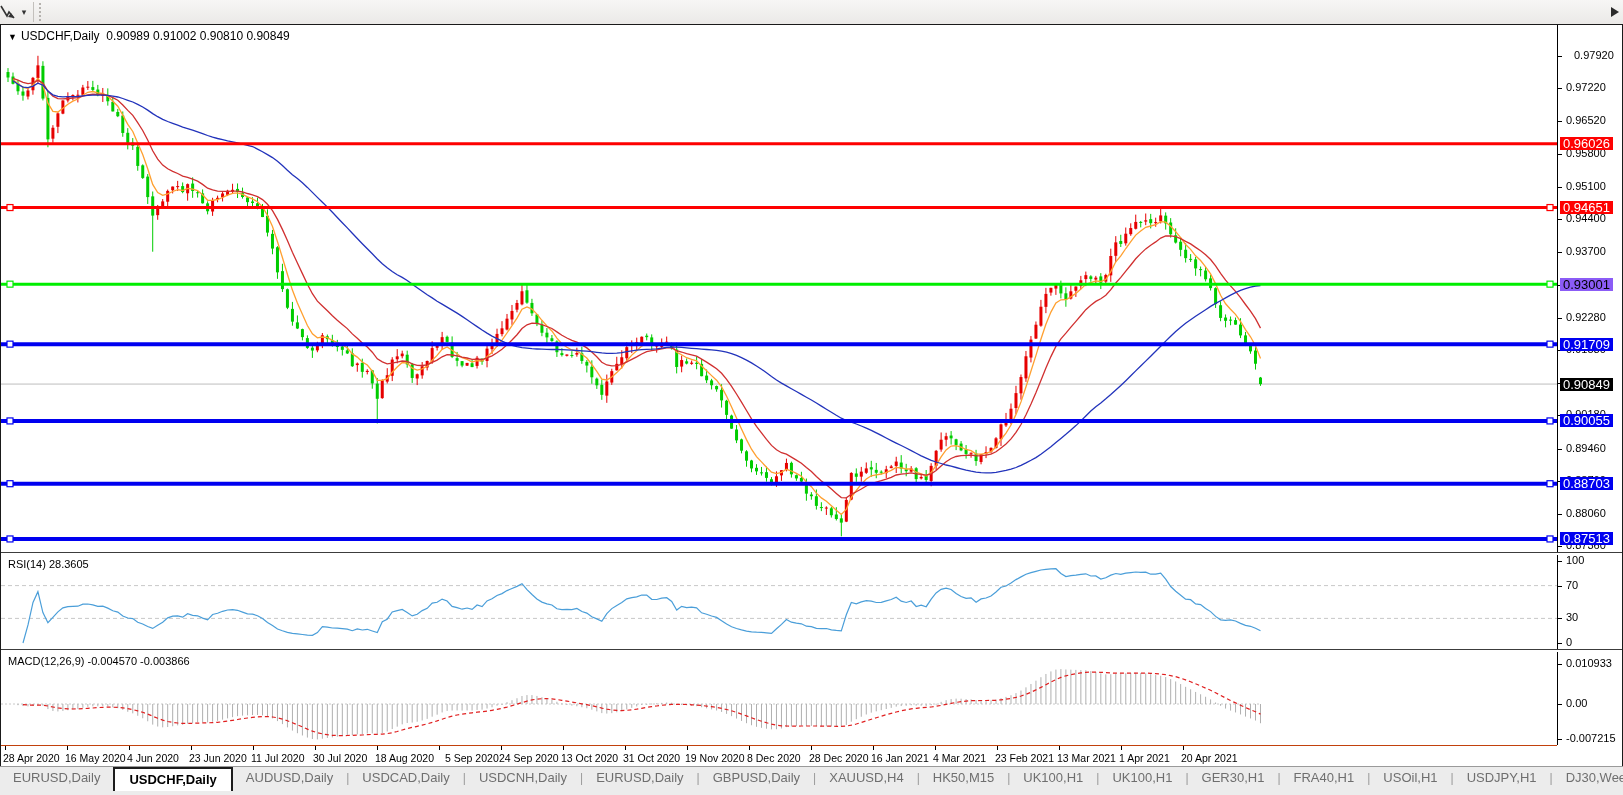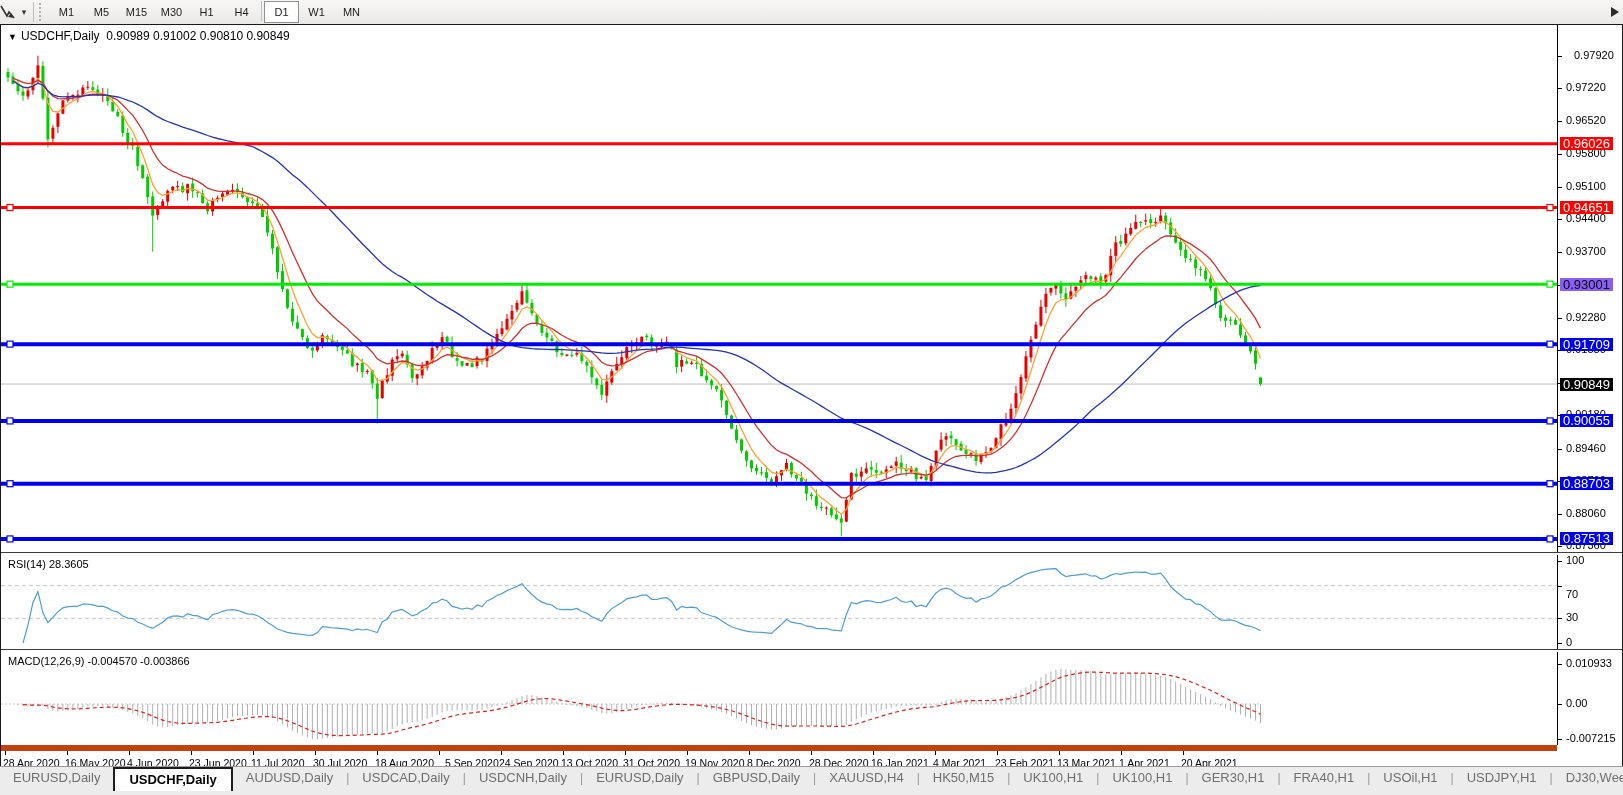--- a/index.html
+++ b/index.html
@@ -52,32 +52,20 @@
 <div id="toolbar">
   <div class="tool-icon">
     <svg width="16" height="14" viewBox="0 0 16 14">
       <path d="M2 1 L8 11 L10 7 L15 13" stroke="#333" stroke-width="1.6" fill="none"></path>
       <path d="M9 12 L15 13 L12 8 Z" fill="#333"></path>
     </svg>
   </div>
   <div class="tool-caret">▾</div>
   <div class="tb-sep"></div>
   <div class="tb-grip"></div>
-  <div id="tf-buttons" style="display:flex;">
-      <div class="tf-btn">M1</div>
-      <div class="tf-btn">M5</div>
-      <div class="tf-btn">M15</div>
-      <div class="tf-btn">M30</div>
-      <div class="tf-btn">H1</div>
-      <div class="tf-btn">H4</div>
-      <div class="tb-sep"></div>
-      <div class="tf-btn active">D1</div>
-      <div class="tf-btn">W1</div>
-      <div class="tf-btn">MN</div>
-    </div>
   <div id="toolbar-overflow"></div>
 </div>
 
 <div id="chart-window">
 
   <div id="chart-title">
     <span class="mark">▼</span><span>USDCHF,Daily</span>&nbsp;
     <span>0.90989 0.91002 0.90810 0.90849</span>
   </div>
 
@@ -664,21 +652,21 @@
   <svg id="rsi-plot" class="panel" style="top:530px;" width="1556" height="94">
       <line x1="0" y1="30.599999999999998" x2="1556" y2="30.599999999999998" stroke="#c8c8c8" stroke-width="1" stroke-dasharray="4 3"></line>
       <line x1="0" y1="63.4" x2="1556" y2="63.4" stroke="#c8c8c8" stroke-width="1" stroke-dasharray="4 3"></line>
       <polyline points="22.0,88.0 27.0,69.9 32.0,47.4 36.9,36.7 41.9,57.6 46.9,67.7 51.9,62.4 56.9,56.9 61.9,52.8 66.9,51.6 71.9,51.3 76.9,51.2 81.9,49.2 86.8,49.0 91.8,49.9 96.8,51.3 101.8,51.2 106.8,53.1 111.8,55.8 116.8,57.1 121.8,61.0 126.8,63.0 131.8,63.6 136.7,67.2 141.7,69.0 146.7,71.5 151.7,73.4 156.7,70.3 161.7,67.2 166.7,62.9 171.7,61.1 176.7,60.9 181.7,62.2 186.6,58.7 191.6,60.3 196.6,60.8 201.6,63.1 206.6,64.8 211.6,59.5 216.6,58.3 221.6,56.3 226.6,55.0 231.6,54.6 236.5,55.3 241.5,57.1 246.5,58.8 251.5,59.1 256.5,60.7 261.5,63.6 266.5,67.5 271.5,70.6 276.5,74.0 281.4,75.8 286.4,77.4 291.4,78.4 296.4,78.9 301.4,79.5 306.4,80.1 311.4,80.3 316.4,77.6 321.4,71.7 326.4,72.2 331.4,73.0 336.3,73.2 341.3,73.6 346.3,74.1 351.3,75.7 356.3,73.9 361.3,75.0 366.3,74.3 371.3,76.0 376.3,77.6 381.3,66.8 386.2,64.2 391.2,57.0 396.2,55.7 401.2,54.5 406.2,57.6 411.2,60.9 416.2,59.2 421.2,55.6 426.2,53.3 431.2,48.1 436.1,47.3 441.1,44.1 446.1,46.0 451.1,51.4 456.1,52.7 461.1,54.2 466.1,53.0 471.1,54.4 476.1,50.0 481.1,51.6 486.0,45.9 491.0,43.8 496.0,40.5 501.0,38.6 506.0,35.6 511.0,33.5 516.0,31.4 521.0,28.7 526.0,34.6 531.0,39.5 535.9,43.9 540.9,47.1 545.9,48.8 550.9,50.0 555.9,53.8 560.9,54.7 565.9,54.4 570.9,54.7 575.9,53.5 580.9,56.5 585.8,58.1 590.8,61.8 595.8,63.9 600.8,66.3 605.8,58.6 610.8,53.6 615.8,50.4 620.8,47.6 625.8,43.8 630.8,42.6 635.7,41.9 640.7,40.0 645.7,40.1 650.7,44.3 655.7,44.5 660.7,43.2 665.7,42.7 670.7,46.5 675.7,55.0 680.6,51.3 685.6,52.7 690.6,52.2 695.6,52.8 700.6,57.8 705.6,59.3 710.6,61.0 715.6,62.4 720.6,65.7 725.6,69.1 730.6,71.7 735.5,73.5 740.5,74.9 745.5,76.1 750.5,76.9 755.5,77.2 760.5,77.3 765.5,77.9 770.5,78.4 775.5,73.8 780.5,69.4 785.4,64.5 790.4,67.2 795.4,68.1 800.4,68.8 805.4,71.2 810.4,71.6 815.4,73.3 820.4,73.6 825.4,73.5 830.4,74.8 835.3,75.4 840.3,75.9 845.3,59.8 850.3,47.5 855.3,48.9 860.3,46.9 865.3,45.7 870.3,46.1 875.3,47.5 880.3,47.4 885.2,45.9 890.2,44.5 895.2,42.2 900.2,46.1 905.2,47.5 910.2,46.0 915.2,51.5 920.2,50.2 925.2,51.7 930.2,44.1 935.1,37.9 940.1,34.3 945.1,33.2 950.1,34.5 955.1,38.5 960.1,41.5 965.1,43.4 970.1,42.9 975.1,47.3 980.1,43.9 985.0,43.0 990.0,41.0 995.0,37.0 1000.0,32.2 1005.0,31.0 1010.0,27.9 1015.0,24.6 1020.0,21.9 1025.0,19.3 1030.0,17.6 1034.9,16.3 1039.9,15.0 1044.9,14.3 1049.9,13.9 1054.9,13.7 1059.9,18.4 1064.9,21.6 1069.9,20.6 1074.9,20.1 1079.9,19.3 1084.8,18.8 1089.8,21.0 1094.8,20.9 1099.8,24.1 1104.8,22.8 1109.8,20.1 1114.8,18.5 1119.8,19.4 1124.8,18.2 1129.8,17.6 1134.7,17.0 1139.7,17.3 1144.7,17.1 1149.7,19.2 1154.7,19.1 1159.7,18.1 1164.7,24.2 1169.7,31.5 1174.7,36.3 1179.7,40.2 1184.6,44.2 1189.6,44.7 1194.6,48.9 1199.6,49.6 1204.6,53.4 1209.6,56.6 1214.6,61.4 1219.6,64.8 1224.6,65.4 1229.5,64.9 1234.5,66.0 1239.5,68.4 1244.5,70.4 1249.5,71.3 1254.5,73.3 1259.5,75.8" fill="none" stroke="#4a9ed9" stroke-width="1.2"></polyline>
     </svg>
   <div id="rsi-label" class="panel-label" style="top:533px;">RSI(14) 28.3605</div>
   <div id="rsi-axis" class="axis-col" style="top:530px;height:94px;">
       <div class="axis-tick-mark" style="top: 6px;"></div>
       <div class="axis-tick-label" style="top: -1px;">100</div>
       <div class="axis-tick-mark" style="top: 30.6px;"></div>
-      <div class="axis-tick-label" style="top: 23.6px; margin-top: 9px;">70</div>
+      <div class="axis-tick-label" style="top: 23.6px;">70</div>
       <div class="axis-tick-mark" style="top: 63.4px;"></div>
       <div class="axis-tick-label" style="top: 56.4px;">30</div>
       <div class="axis-tick-mark" style="top: 88px;"></div>
       <div class="axis-tick-label" style="top: 81px;">0</div>
     </div>
 
   <div class="hsep" style="top:624px;"></div>
 
   <svg id="macd-plot" class="panel" style="top:627px;" width="1556" height="93">
       <line x1="0" y1="52" x2="1259.49" y2="52" stroke="#c8c8c8" stroke-width="1" stroke-dasharray="2 2"></line>
@@ -939,21 +927,21 @@
   <div id="macd-label" class="panel-label" style="top:630px;">MACD(12,26,9) -0.004570 -0.003866</div>
   <div id="macd-axis" class="axis-col" style="top:627px;height:93px;">
       <div class="axis-tick-mark" style="top: 11.9524px;"></div>
       <div class="axis-tick-label" style="top: 4.95238px;">0.010933</div>
       <div class="axis-tick-mark" style="top: 52px;"></div>
       <div class="axis-tick-label" style="top: 45px;">0.00</div>
       <div class="axis-tick-mark" style="top: 87.359px;"></div>
       <div class="axis-tick-label" style="top: 80.359px;">-0.007215</div>
     </div>
 
-  <div id="date-axis" style="border-top:6px solid #c2410c;">
+  <div id="date-axis" style="border-top:1px solid #c2410c;">
       <div class="date-tick" style="left: 4px;"></div>
       <div class="date-label" style="left: 2px;">28 Apr 2020</div>
       <div class="date-tick" style="left: 66px;"></div>
       <div class="date-label" style="left: 64px;">16 May 2020</div>
       <div class="date-tick" style="left: 128px;"></div>
       <div class="date-label" style="left: 126px;">4 Jun 2020</div>
       <div class="date-tick" style="left: 190px;"></div>
       <div class="date-label" style="left: 188px;">23 Jun 2020</div>
       <div class="date-tick" style="left: 252px;"></div>
       <div class="date-label" style="left: 250px;">11 Jul 2020</div>

